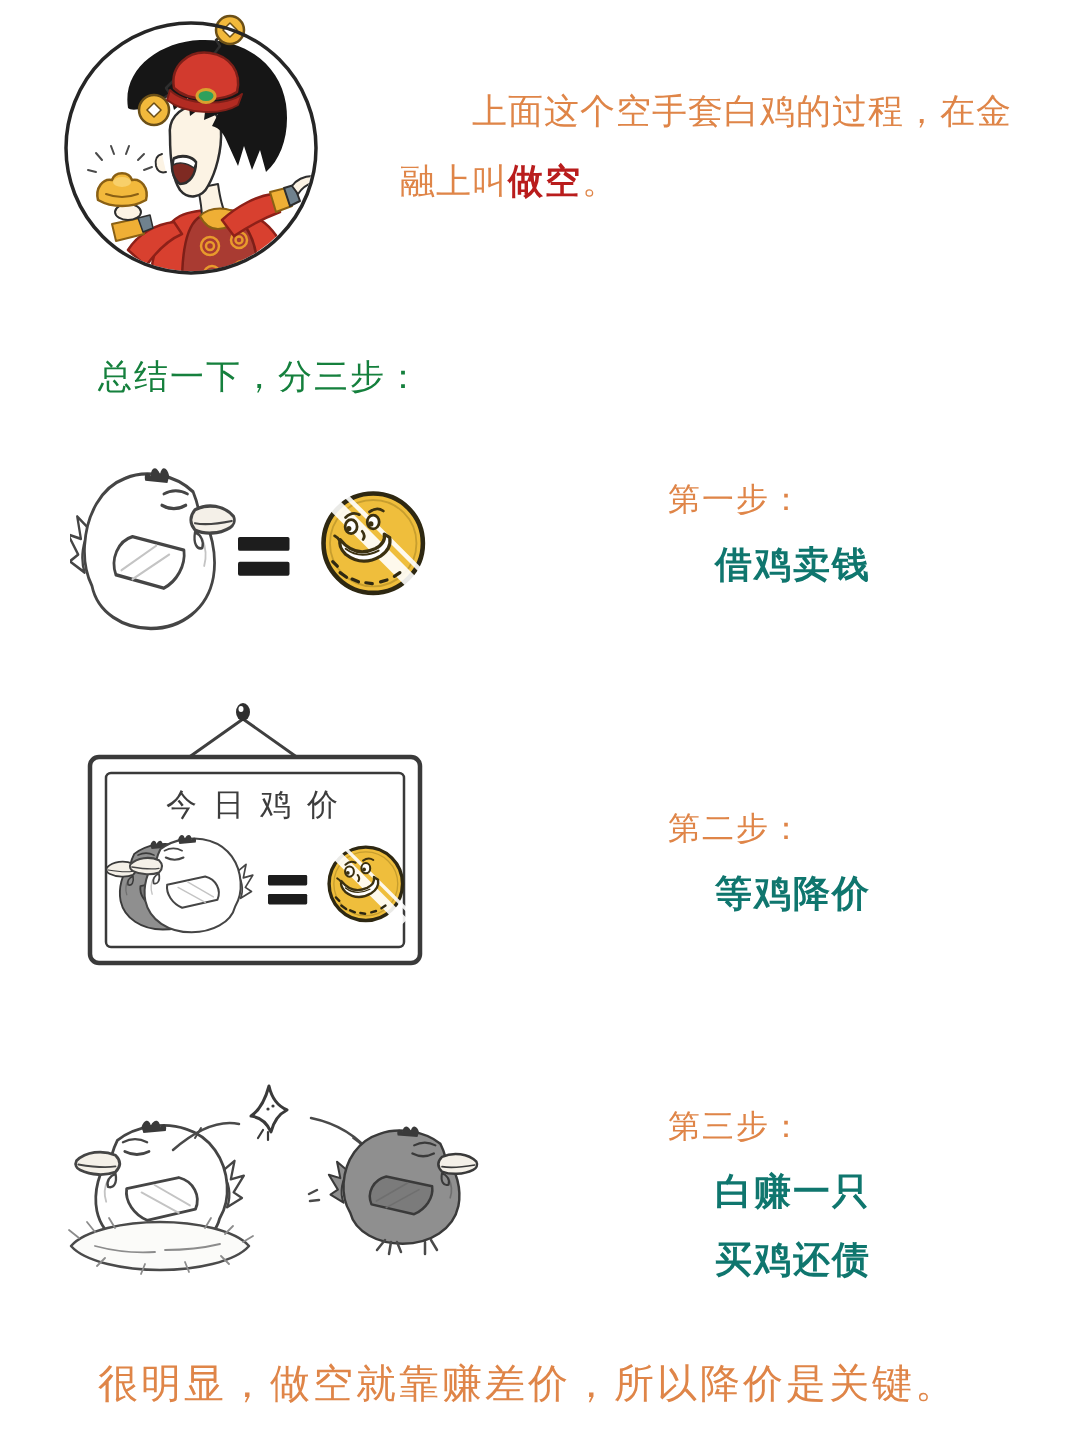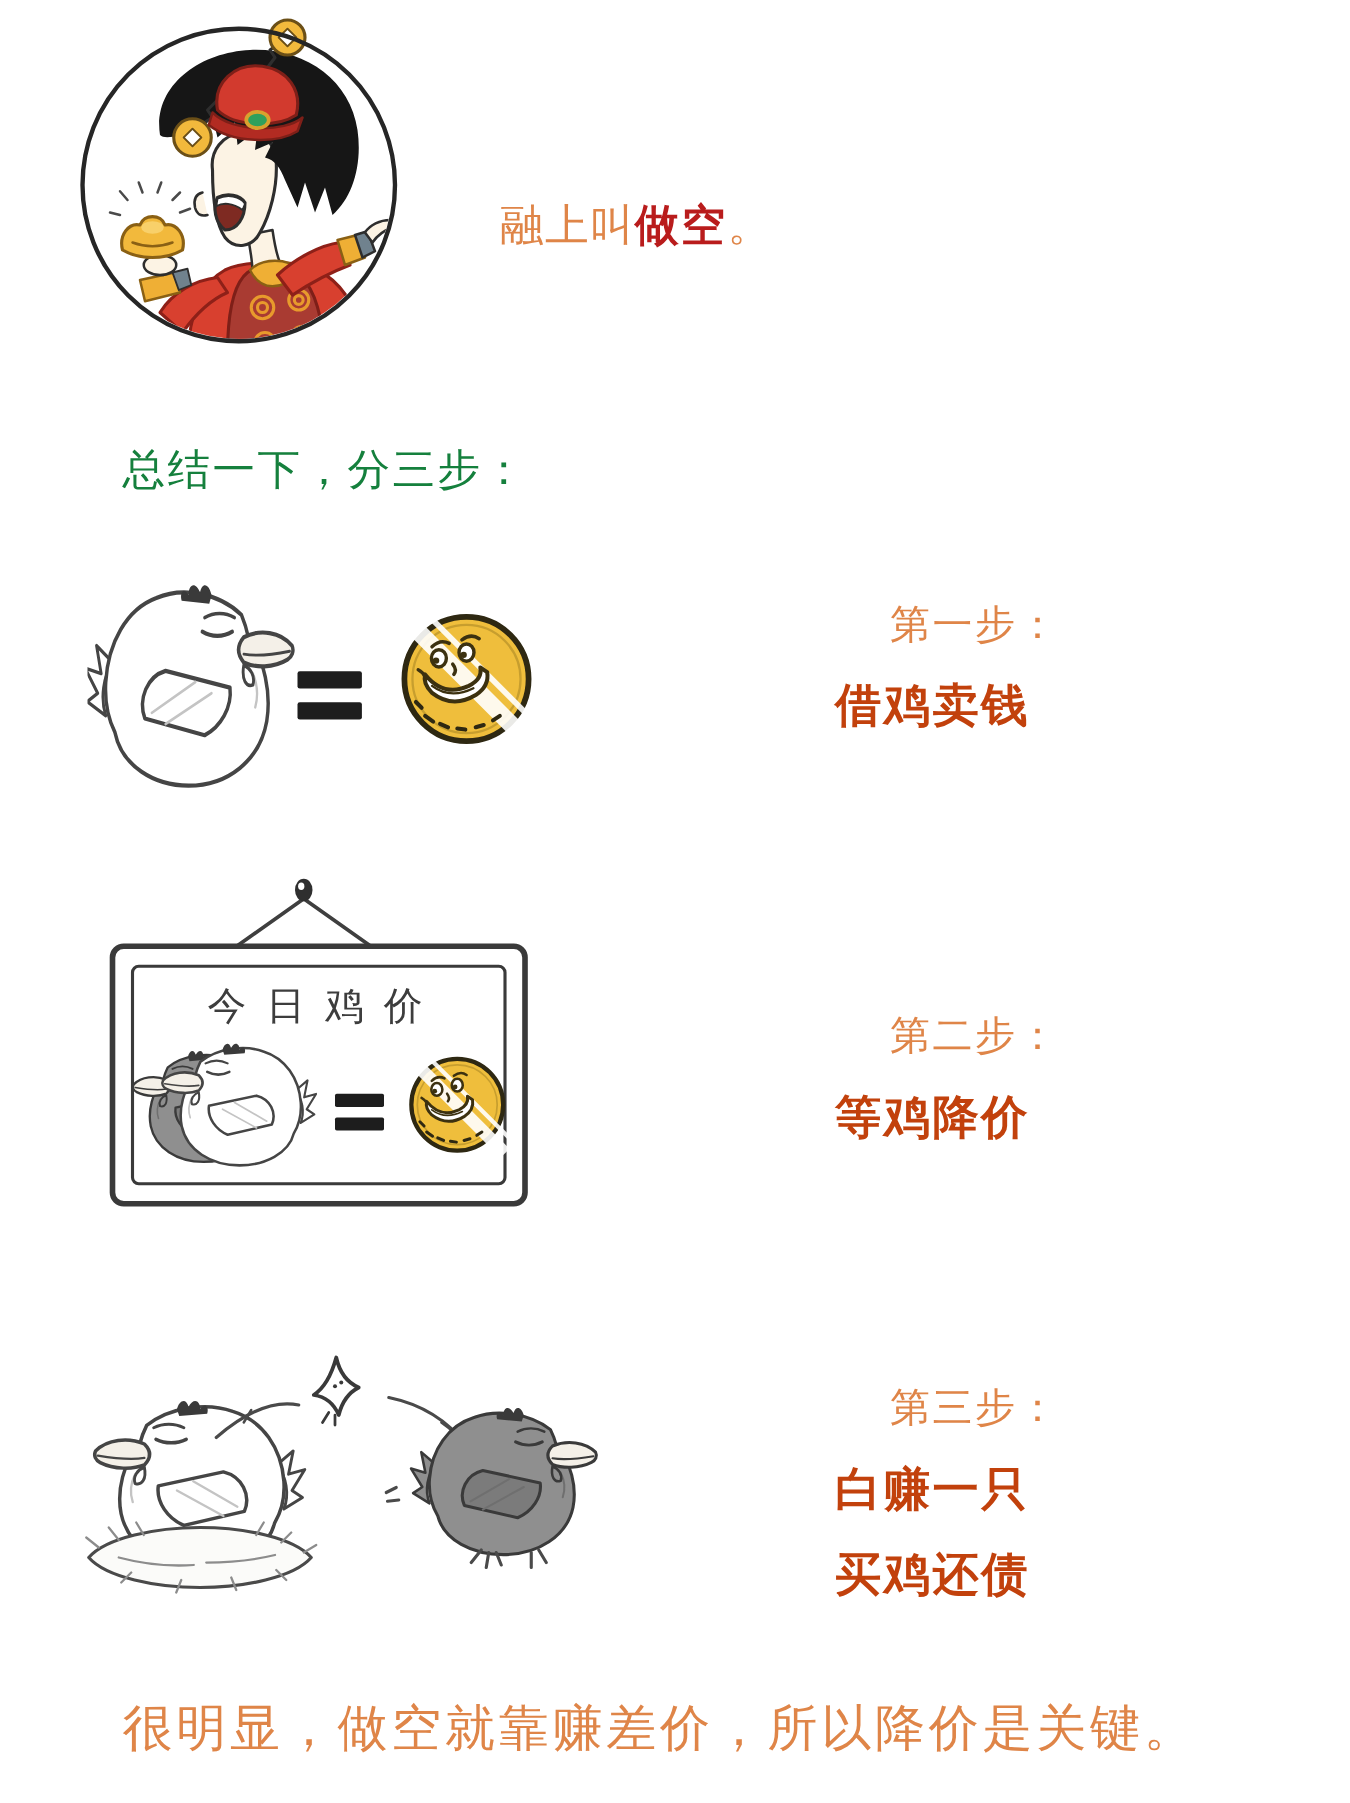--- a/index.html
+++ b/index.html
@@ -10,23 +10,23 @@
   .intro{left:400px;top:76px;width:660px;margin:0;font-size:35px;line-height:70px;
          letter-spacing:1px;color:#DF8548;text-indent:72px;}
   .intro .bold{font-weight:800;color:#b91c1c;letter-spacing:2px;}
   .summary{left:98px;top:352px;font-size:34px;letter-spacing:2px;color:#15803d;line-height:48px;}
   .art{position:absolute;text-align:right;}
   .art svg{display:block;width:100%;height:100%;}
   .step1-art{left:70px;top:458px;width:370px;height:190px;}
   .step2-art{left:80px;top:693px;width:350px;height:280px;}
   .step3-art{left:55px;top:1078px;width:430px;height:205px;}
   .step-text{position:absolute;left:668px;}
-  .step-label{font-size:32px;color:#DF8548;line-height:44px;letter-spacing:2px;margin-left:44px;}
-  .step-title{font-size:37px;font-weight:800;color:#c2410c;line-height:48px;
-              margin-top:20px;letter-spacing:2px;}
+  .step-label{font-size:32px;color:#DF8548;line-height:44px;letter-spacing:2px;}
+  .step-title{font-size:37px;font-weight:800;color:#0f766e;line-height:48px;
+              margin-top:20px;letter-spacing:2px;margin-left:47px;}
   .s1{top:477px;} .s2{top:806px;} .s3{top:1104px;}
   .footer{left:98px;top:1356px;font-size:40px;letter-spacing:3px;color:#DF8548;line-height:54px;}
   .board-title{font-family:"Liberation Sans","DejaVu Sans",sans-serif;font-size:31px;
                letter-spacing:16px;fill:#3d3d3d;}
   .defs-holder{position:absolute;width:0;height:0;overflow:hidden;}
 </style>
 </head>
 <body>
 
 <svg class="defs-holder" aria-hidden="true">
@@ -132,21 +132,21 @@
         <circle cx="92" cy="102" r="15" fill="#F2B93C" stroke="#6b4f17" stroke-width="2.5"></circle>
         <rect x="87" y="97" width="10" height="10" transform="rotate(45 92 102)" fill="#ffffff" stroke="#6b4f17" stroke-width="1.5"></rect>
         <path d="M112,80 C108,58 126,42 148,45 C168,48 180,64 175,84 C160,94 126,94 112,80 Z" fill="#D23A2E" stroke="#7e1f18" stroke-width="2.5"></path>
         <path d="M108,82 C124,98 166,98 180,86 L176,97 C160,107 124,107 105,92 Z" fill="#B22B22" stroke="#7e1f18" stroke-width="2"></path>
         <ellipse cx="144" cy="88" rx="9" ry="6.5" fill="#2FA05C" stroke="#D9A12E" stroke-width="3"></ellipse>
       </g>
       <circle cx="129" cy="140" r="125" fill="none" stroke="#262626" stroke-width="3.5"></circle>
     </svg>
   </div>
 
-  <p class="abs intro"><br><span>融上叫</span><span class="bold">做空</span><span>。</span></p>
+  <p class="abs intro"><span>上面这个空手套白鸡的过程，在金</span><br><span>融上叫</span><span class="bold">做空</span><span>。</span></p>
 
   <div class="abs summary">总结一下，分三步：</div>
 
   <div class="art step1-art">
     <svg viewBox="0 0 370 190">
       <use href="#chicken" transform="translate(171,7) scale(-0.92,1.12)"></use>
       <use href="#equals" transform="translate(168,79) scale(0.92)"></use>
       <use href="#coin" transform="translate(248,30) scale(0.92)"></use>
     </svg>
   </div>

